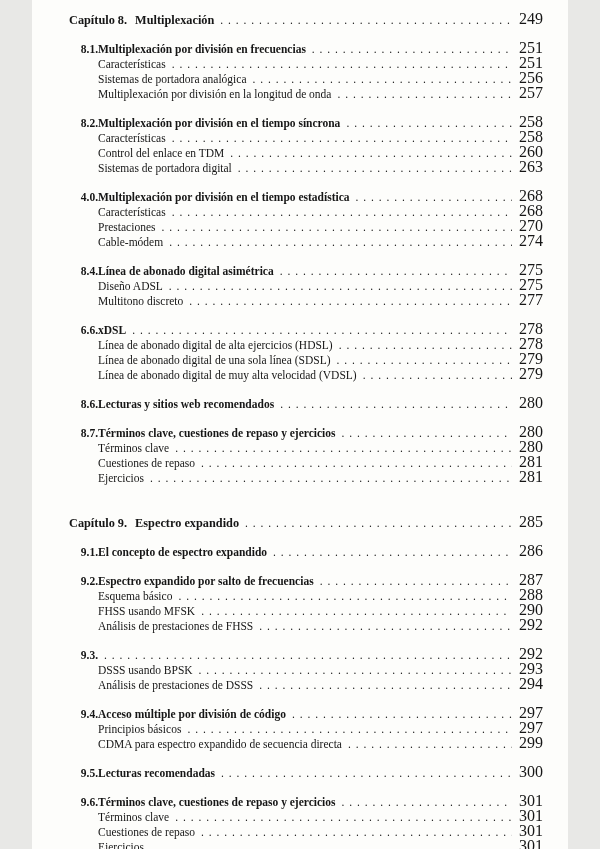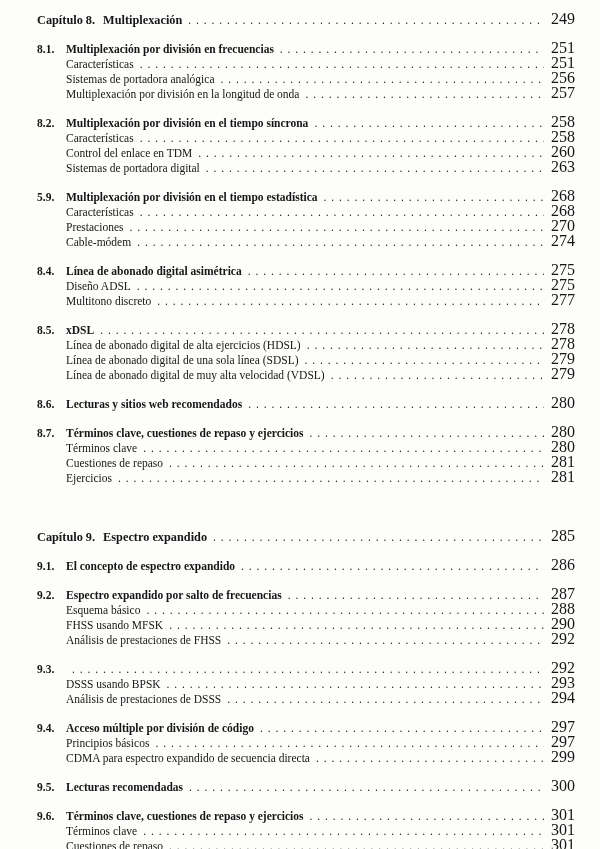--- a/index.html
+++ b/index.html
@@ -2,50 +2,51 @@
 <html><head>
 <meta charset="utf-8">
 <style>
   html, body {
     margin: 0;
     padding: 0;
     background: #e8e8e6;
     font-family: "Liberation Serif", "DejaVu Serif", serif;
   }
   .page {
-    width: 600px;
+    width: 536px;
     height: 849px;
     margin: 0 auto;
     background: #fdfdfb;
     color: #161616;
     box-sizing: border-box;
     padding: 12px 25px 10px 37px;
     overflow: hidden;
   }
   .toc { width: 100%; }
   .row {
     display: flex;
     align-items: baseline;
     line-height: 14px;
     font-size: 11.5px;
     white-space: nowrap;
   }
   .row.chapter {
     font-weight: bold;
     font-size: 12.3px;
-    margin-top: 44px;
+    margin-top: 30px;
   }
   .toc > .row.chapter:first-child { margin-top: 0; }
   .group { margin-top: 14px; }
   .row.section { font-weight: bold; }
   .row.sub { padding-left: 29px; font-weight: normal; }
   .label { flex: 0 0 auto; }
   .section > .label {
     display: inline-block;
     min-width: 29px;
+    text-align: right;
   }
   .chapter > .label { margin-right: 8px; }
   .title { flex: 0 0 auto; }
   .leader {
     flex: 1 1 auto;
     overflow: hidden;
     white-space: nowrap;
     margin: 0 5px 0 6px;
     font-weight: normal;
     font-size: 11.5px;
@@ -115,21 +116,21 @@
           <span class="pageno">260</span>
         </div>
         <div class="row sub">
           <span class="title">Sistemas de portadora digital</span>
           <span class="leader"></span>
           <span class="pageno">263</span>
         </div>
       </div>
       <div class="group">
         <div class="row section">
-          <span class="label">5.9.</span>
+          <span class="label">4.0.</span>
           <span class="title">Multiplexación por división en el tiempo estadística</span>
           <span class="leader"></span>
           <span class="pageno">268</span>
         </div>
         <div class="row sub">
           <span class="title">Características</span>
           <span class="leader"></span>
           <span class="pageno">268</span>
         </div>
         <div class="row sub">
@@ -156,21 +157,21 @@
           <span class="pageno">275</span>
         </div>
         <div class="row sub">
           <span class="title">Multitono discreto</span>
           <span class="leader"></span>
           <span class="pageno">277</span>
         </div>
       </div>
       <div class="group">
         <div class="row section">
-          <span class="label">8.5.</span>
+          <span class="label">6.6.</span>
           <span class="title">xDSL</span>
           <span class="leader"></span>
           <span class="pageno">278</span>
         </div>
         <div class="row sub">
           <span class="title">Línea de abonado digital de alta ejercicios (HDSL)</span>
           <span class="leader"></span>
           <span class="pageno">278</span>
         </div>
         <div class="row sub">

